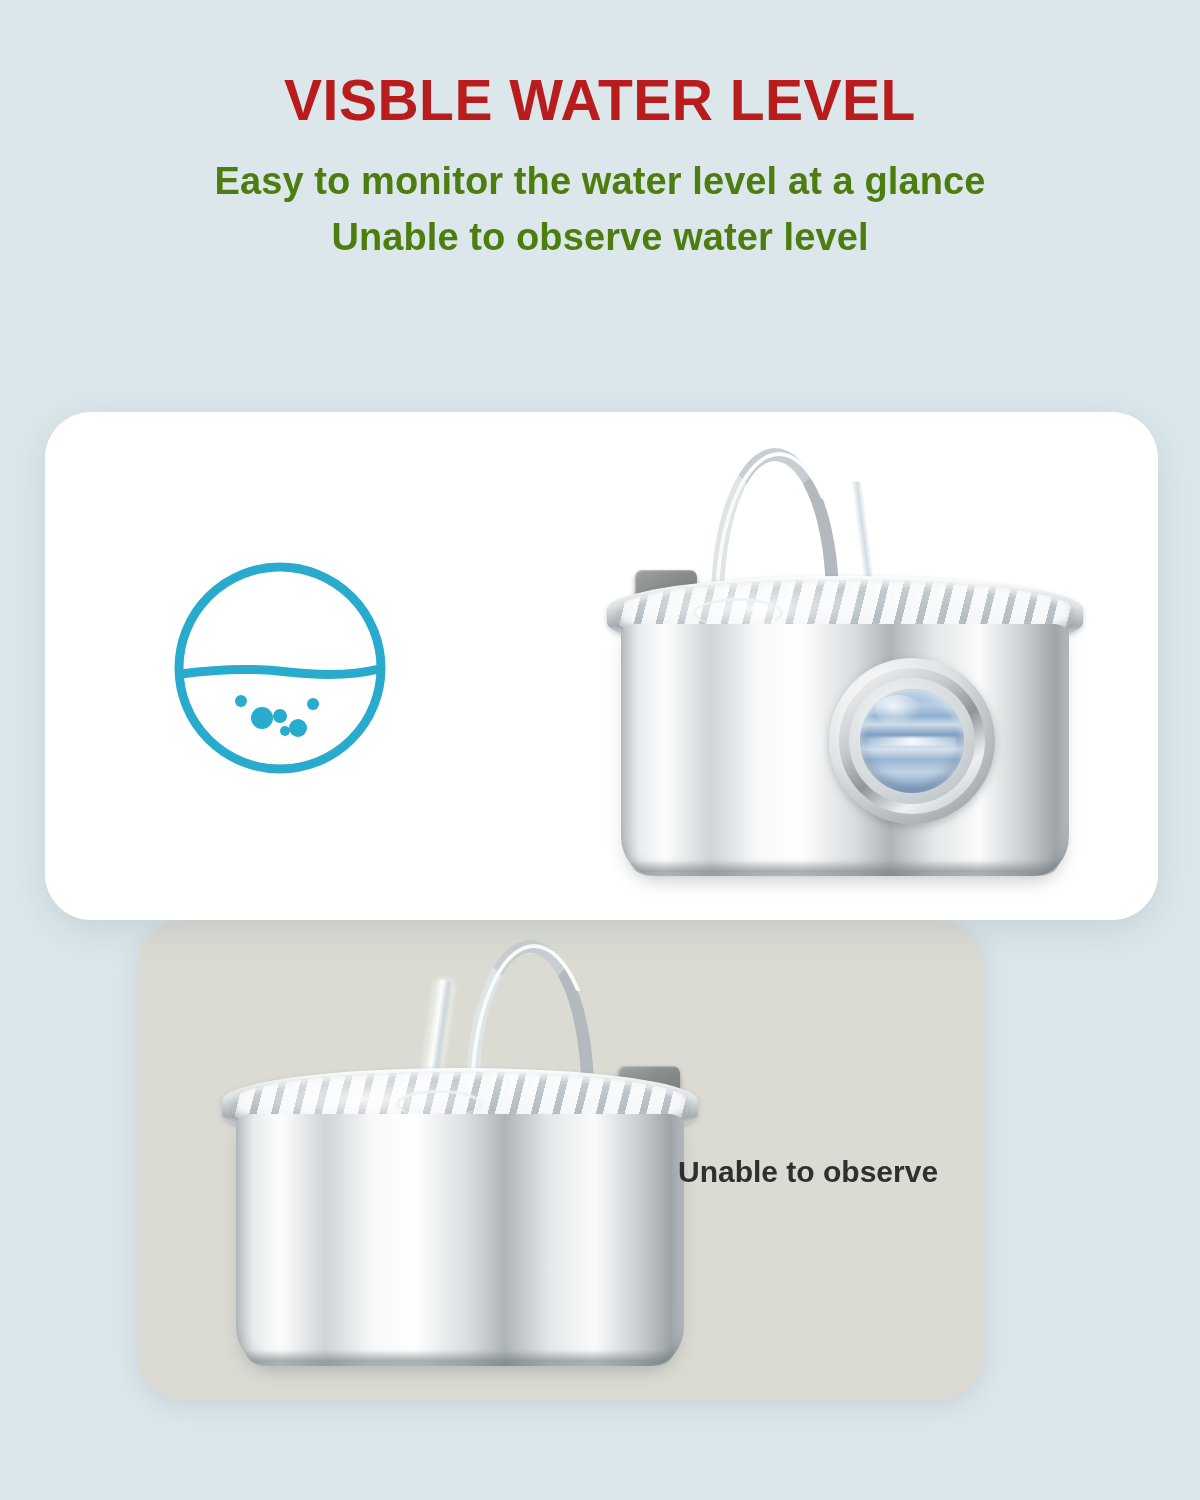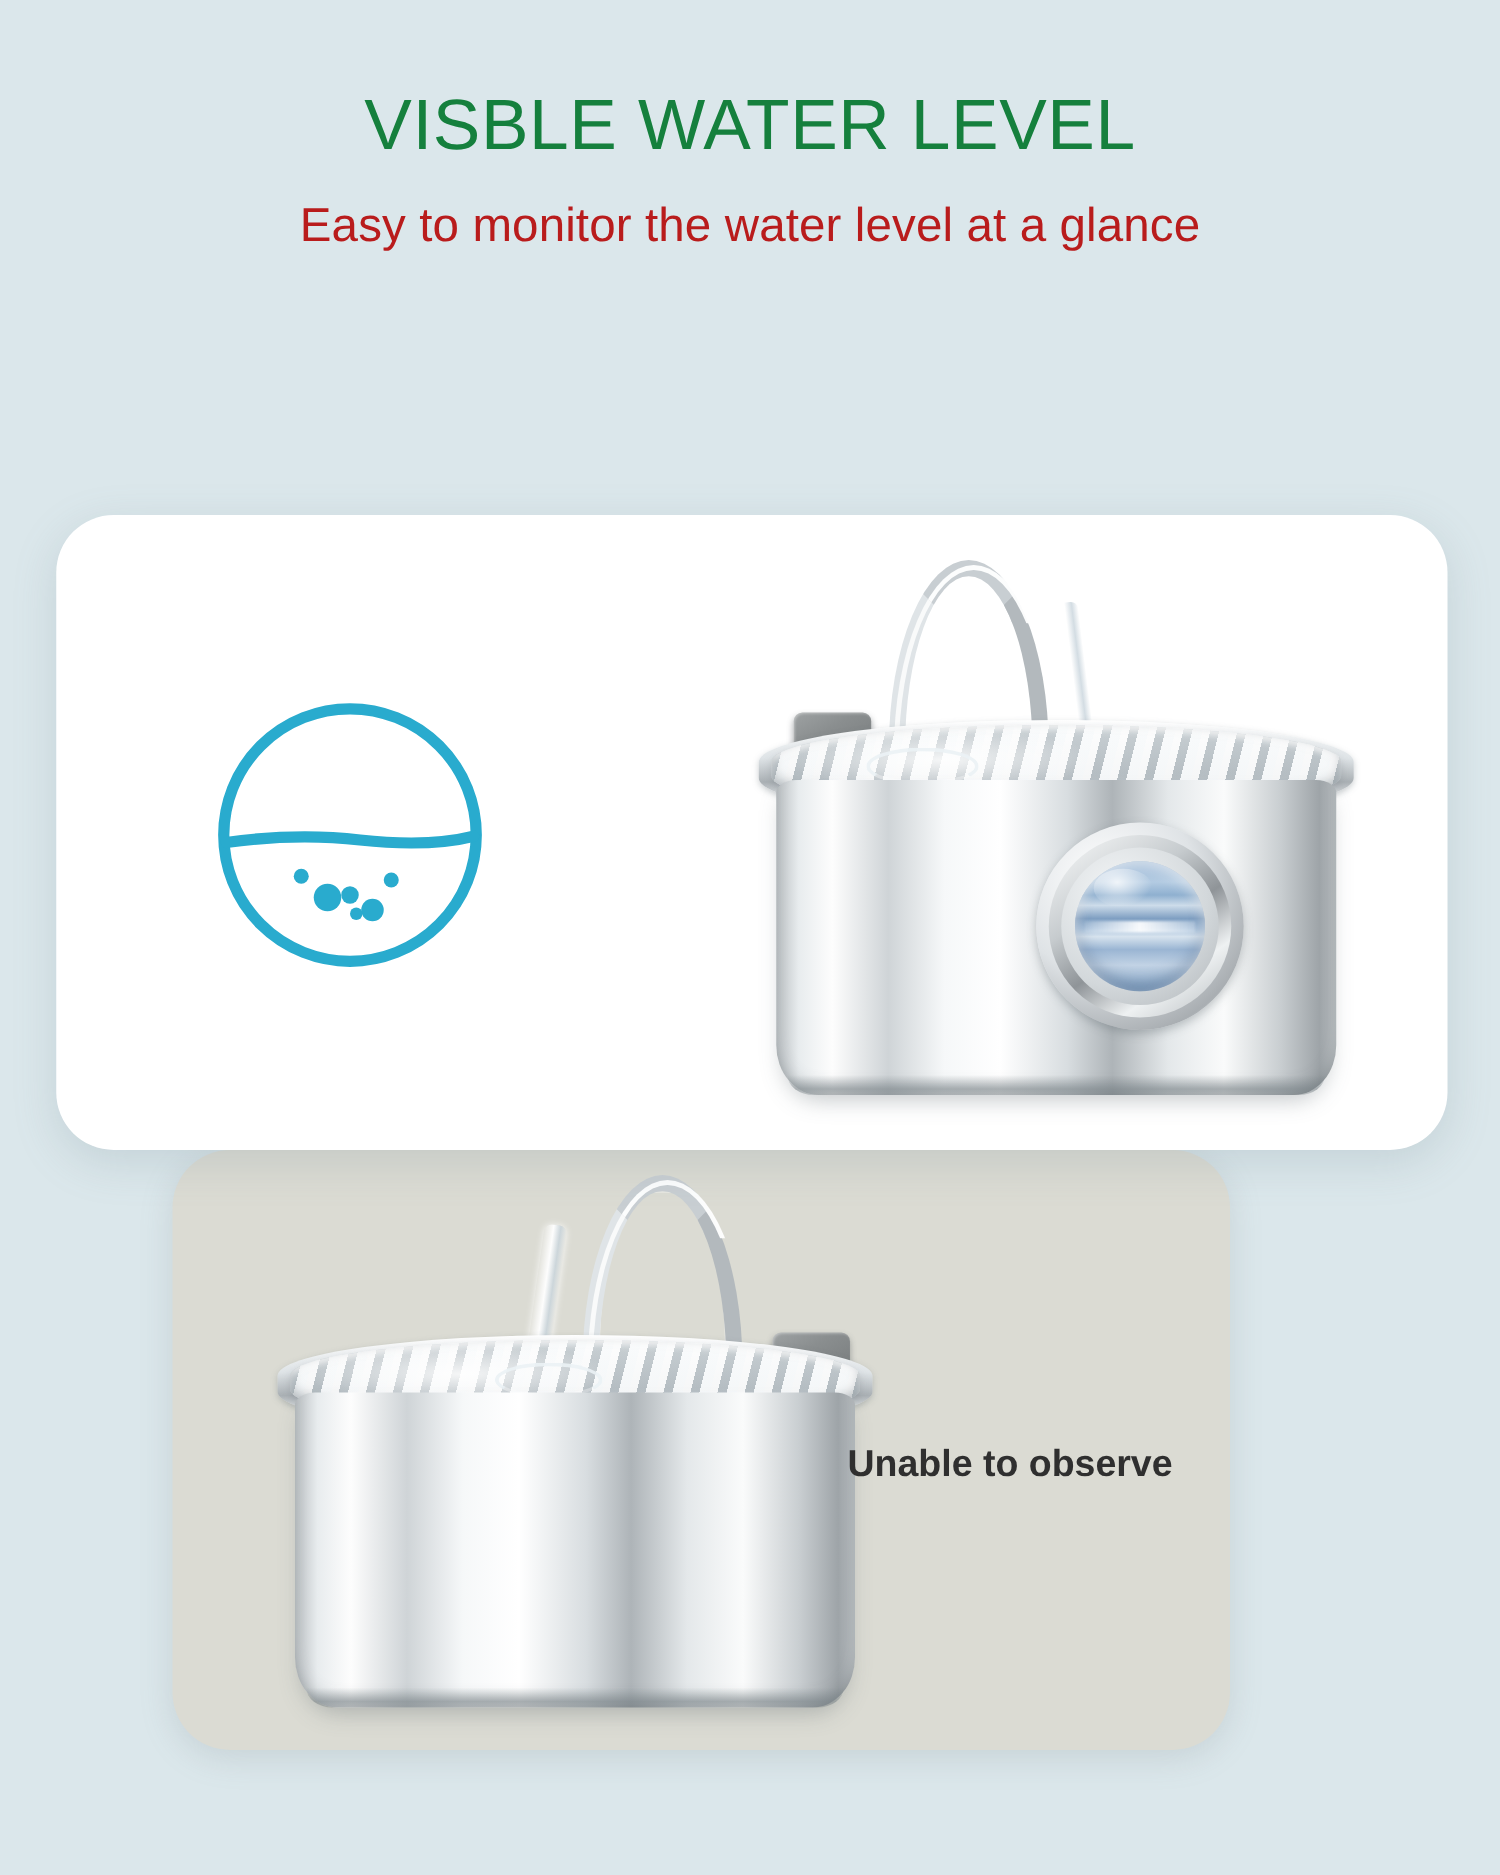--- a/index.html
+++ b/index.html
@@ -10,25 +10,25 @@
     overflow:hidden;
   }
   body {
     background:#dbe7eb;
     position:relative;
   }
 
   
   #header { position:absolute; top:0; left:0; width:1200px; text-align:center; }
   #title {
-    font-size:57px; font-weight:normal; color:#15803d;
+    font-size:57px; font-weight:bold; color:#b91c1c;
     letter-spacing:0.5px; line-height:1; padding-top:72px;
   }
   .subtitle {
-    font-size:38px; font-weight:normal; color:#b91c1c;
+    font-size:38px; font-weight:bold; color:#4d7c0f;
     line-height:1.48; letter-spacing:0.1px;
   }
   #sub1 { padding-top:24px; }
   #sub2 { }
 
   
   #gray-card {
     position:absolute; left:138px; top:920px;
     width:846px; height:480px;
     background:#dbdbd3; border-radius:46px;
@@ -156,20 +156,21 @@
     position:absolute; left:678px; top:1152px; width:380px;
     font-size:30px; font-weight:bold; color:#2f2f2f; line-height:1.33;
   }
 </style>
 </head>
 <body>
 
 <div id="header">
   <div id="title">VISBLE WATER LEVEL</div>
   <div class="subtitle" id="sub1">Easy to monitor the water level at a glance</div>
+  <div class="subtitle" id="sub2">Unable to observe water level</div>
 </div>
 
 <div id="gray-card">
 
   <div class="fountain" style="left:62px; top:18px; width:520px; height:442px;">
 
     <div class="spout" style="left:266px; top:2px; width:128px; height:152px;">
       <div class="spout-arc"></div>
       <div class="spout-hl"></div>
     </div>

